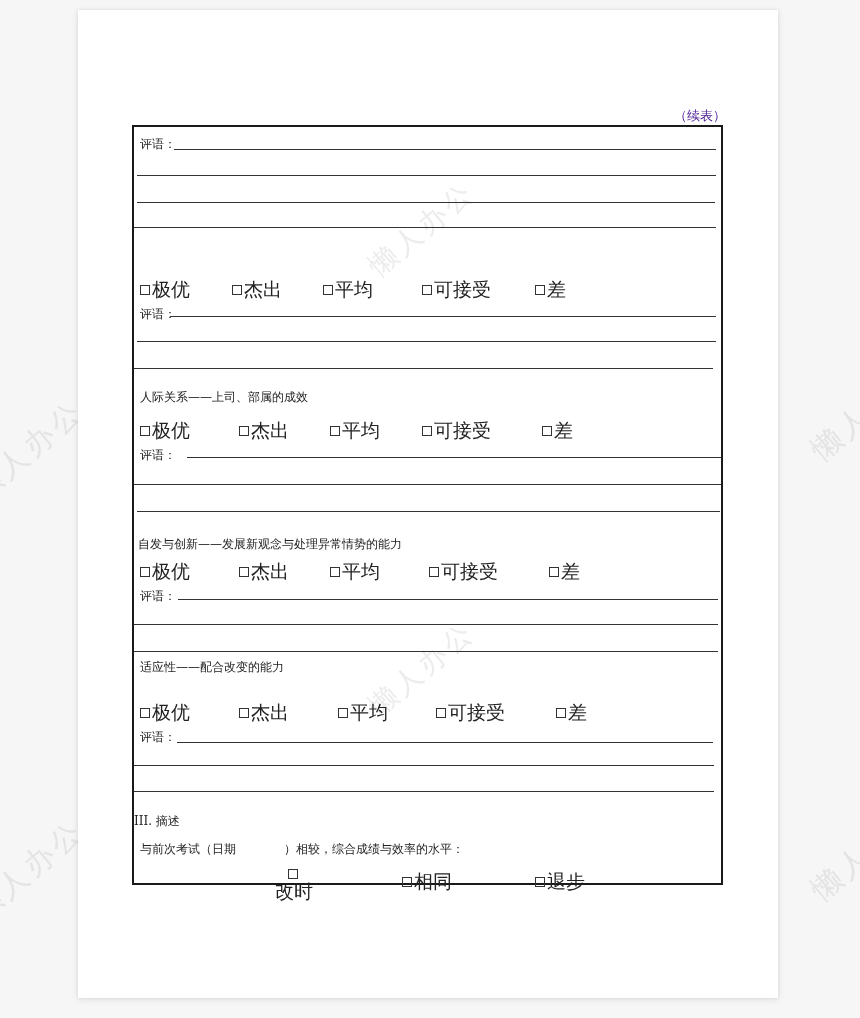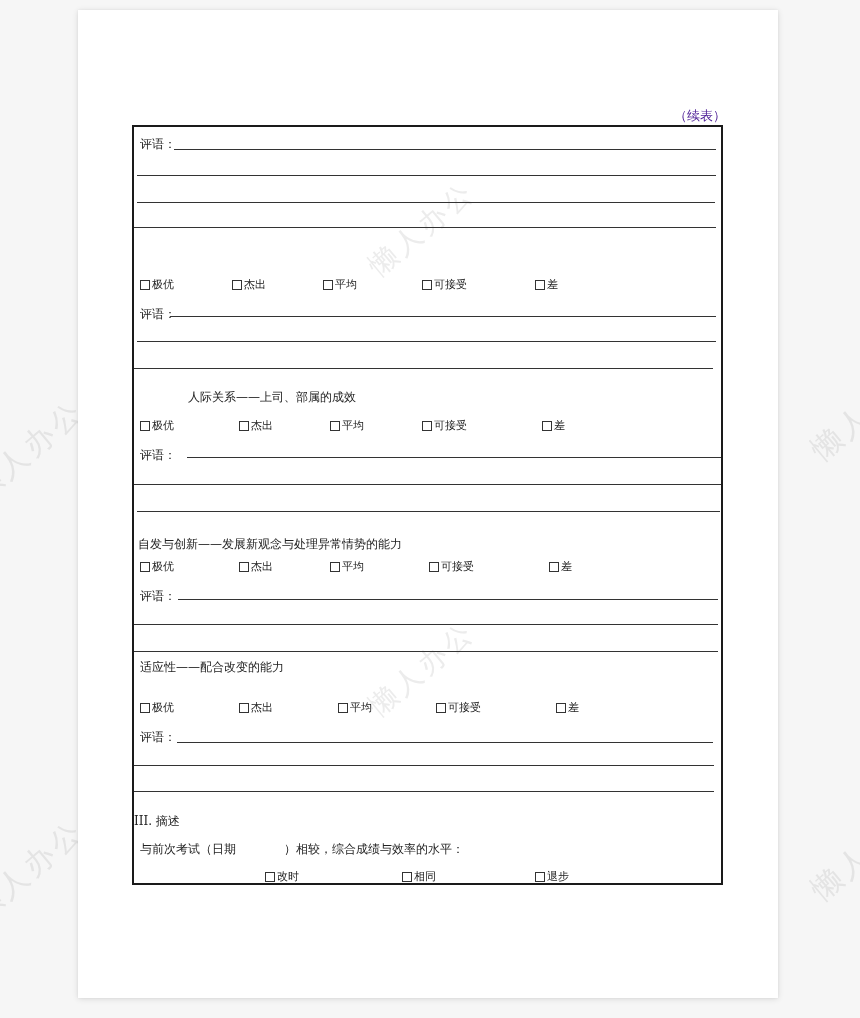--- a/index.html
+++ b/index.html
@@ -18,21 +18,21 @@
   .page .wm { color:#ececec; font-size:28px; }
   .cont-label {
     position:absolute; left:596px; top:97px; font-size:13px; color:#4c1d95;
   }
   .table {
     position:absolute; left:54px; top:115px; width:591px; height:760px;
     border:2px solid #1a1a1a; box-sizing:border-box;
   }
   .hl { position:absolute; height:0; border-top:1.3px solid #333; }
   .txt { position:absolute; font-size:12px; white-space:nowrap; color:#222; }
-  .opt { position:absolute; font-size:11px; white-space:nowrap; color:#222; display:flex; align-items:center; }
+  .opt { position:absolute; font-size:19px; white-space:nowrap; color:#222; display:flex; align-items:center; }
   .box {
     display:inline-block; width:10px; height:10px; border:1px solid #333; margin-right:2px;
     box-sizing:border-box; position:relative; top:0px;
   }
   .center { }
 </style>
 </head>
 <body>
 
 <div class="wm" style="left:-40px; top:430px;">懒人办公</div>
@@ -72,21 +72,21 @@
       </span>
     <span class="opt" style="left:401px; top:150px;">
         <span class="box"></span>
         <span>差</span>
       </span>
     <span class="txt" style="left:6px; top:179px;">评语：</span>
     <div class="hl" style="left:36px; right:5px; top:189px;"></div>
     <div class="hl" style="left:3px; right:5px; top:214px;"></div>
     <div class="hl" style="left:0; right:8px; top:241px;"></div>
 
-    <span class="txt" style="left:6px; top:262px;margin-left:48px;">人际关系——上司、部属的成效</span>
+    <span class="txt" style="left:6px; top:262px;">人际关系——上司、部属的成效</span>
     <span class="opt" style="left:6px; top:291px;">
         <span class="box"></span>
         <span>极优</span>
       </span>
     <span class="opt" style="left:105px; top:291px;">
         <span class="box"></span>
         <span>杰出</span>
       </span>
     <span class="opt" style="left:196px; top:291px;">
         <span class="box"></span>
@@ -154,21 +154,21 @@
       </span>
     <span class="txt" style="left:6px; top:602px;">评语：</span>
     <div class="hl" style="left:43px; right:8px; top:615px;"></div>
     <div class="hl" style="left:0; right:7px; top:638px;"></div>
     <div class="hl" style="left:0; right:7px; top:664px;"></div>
 
     <div class="txt center" style="left:0; right:0; top:686px;">III. 摘述</div>
     <span class="txt" style="left:6px; top:714px;">
       <span>与前次考试（日期</span><span style="display:inline-block; width:48px;"></span><span>）相较，综合成绩与效率的水平：</span>
     </span>
-    <span class="opt" style="left:131px; top:742px;">
+    <span class="opt" style="left:141px; top:742px;flex-direction:column;">
         <span class="box"></span>
         <span>改时</span>
       </span>
     <span class="opt" style="left:268px; top:742px;">
         <span class="box"></span>
         <span>相同</span>
       </span>
     <span class="opt" style="left:401px; top:742px;">
         <span class="box"></span>
         <span>退步</span>

